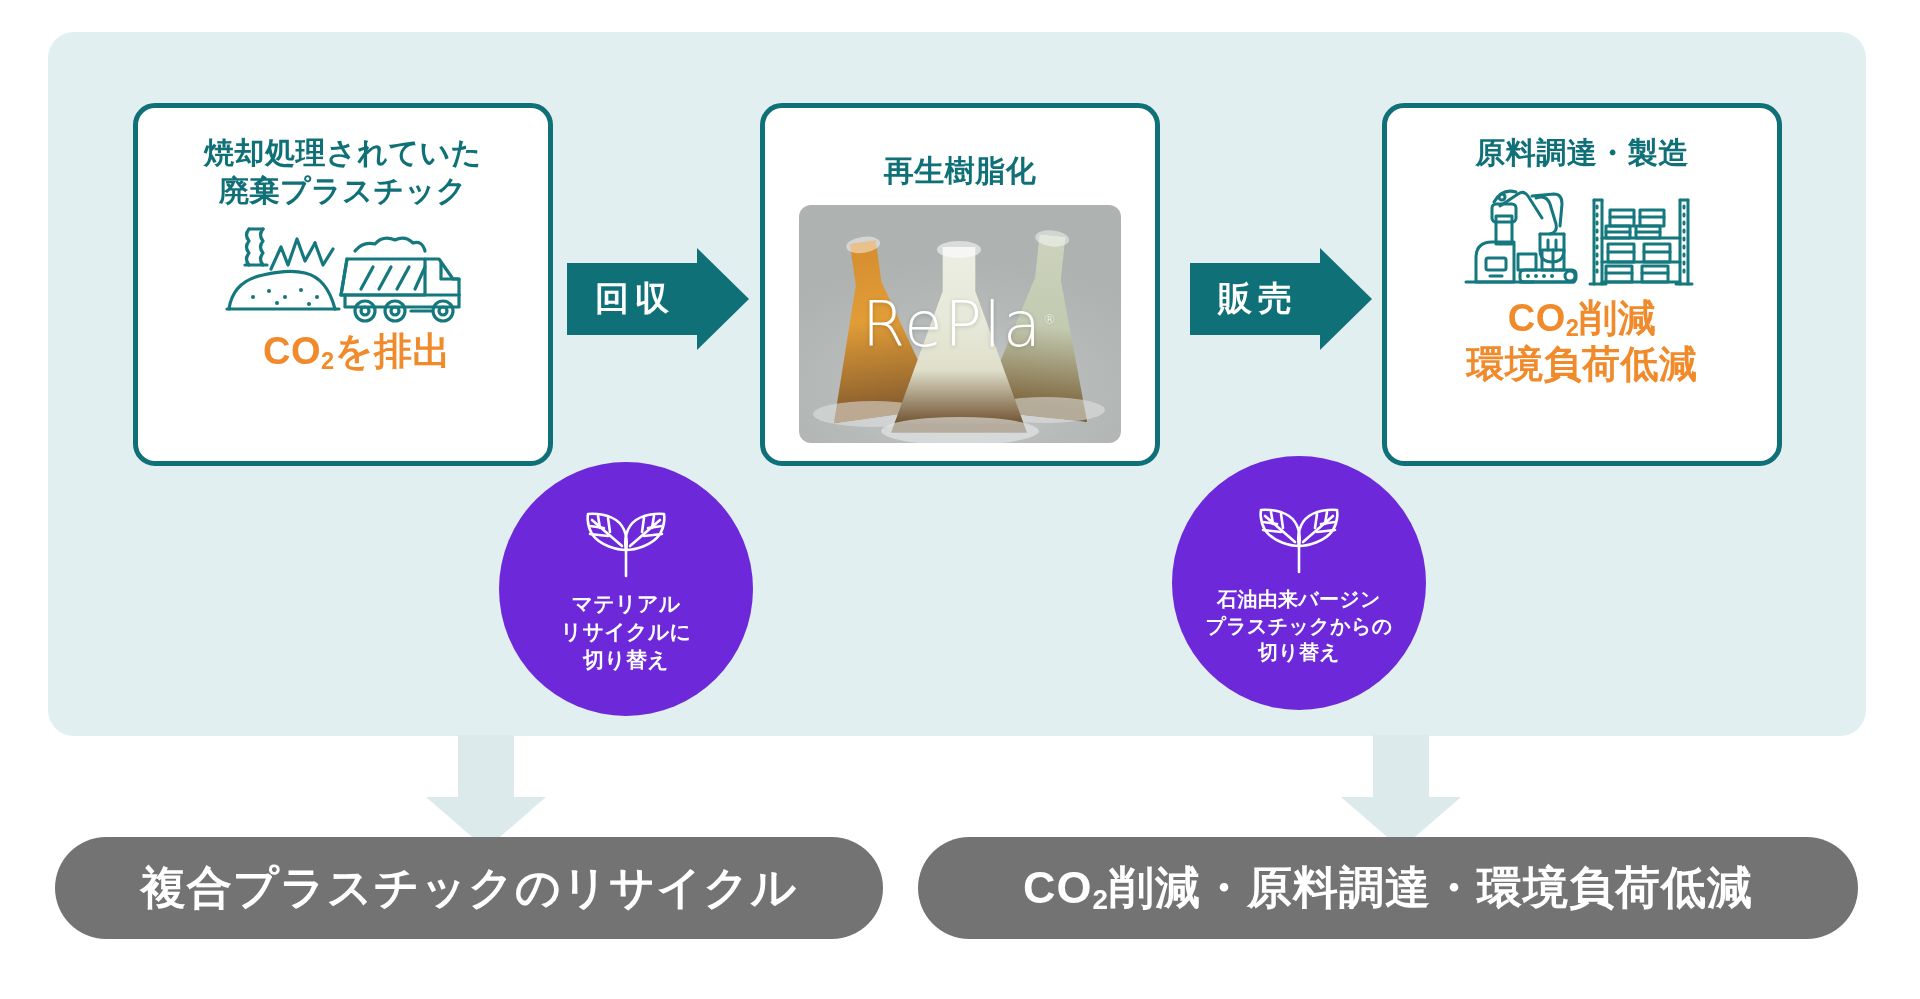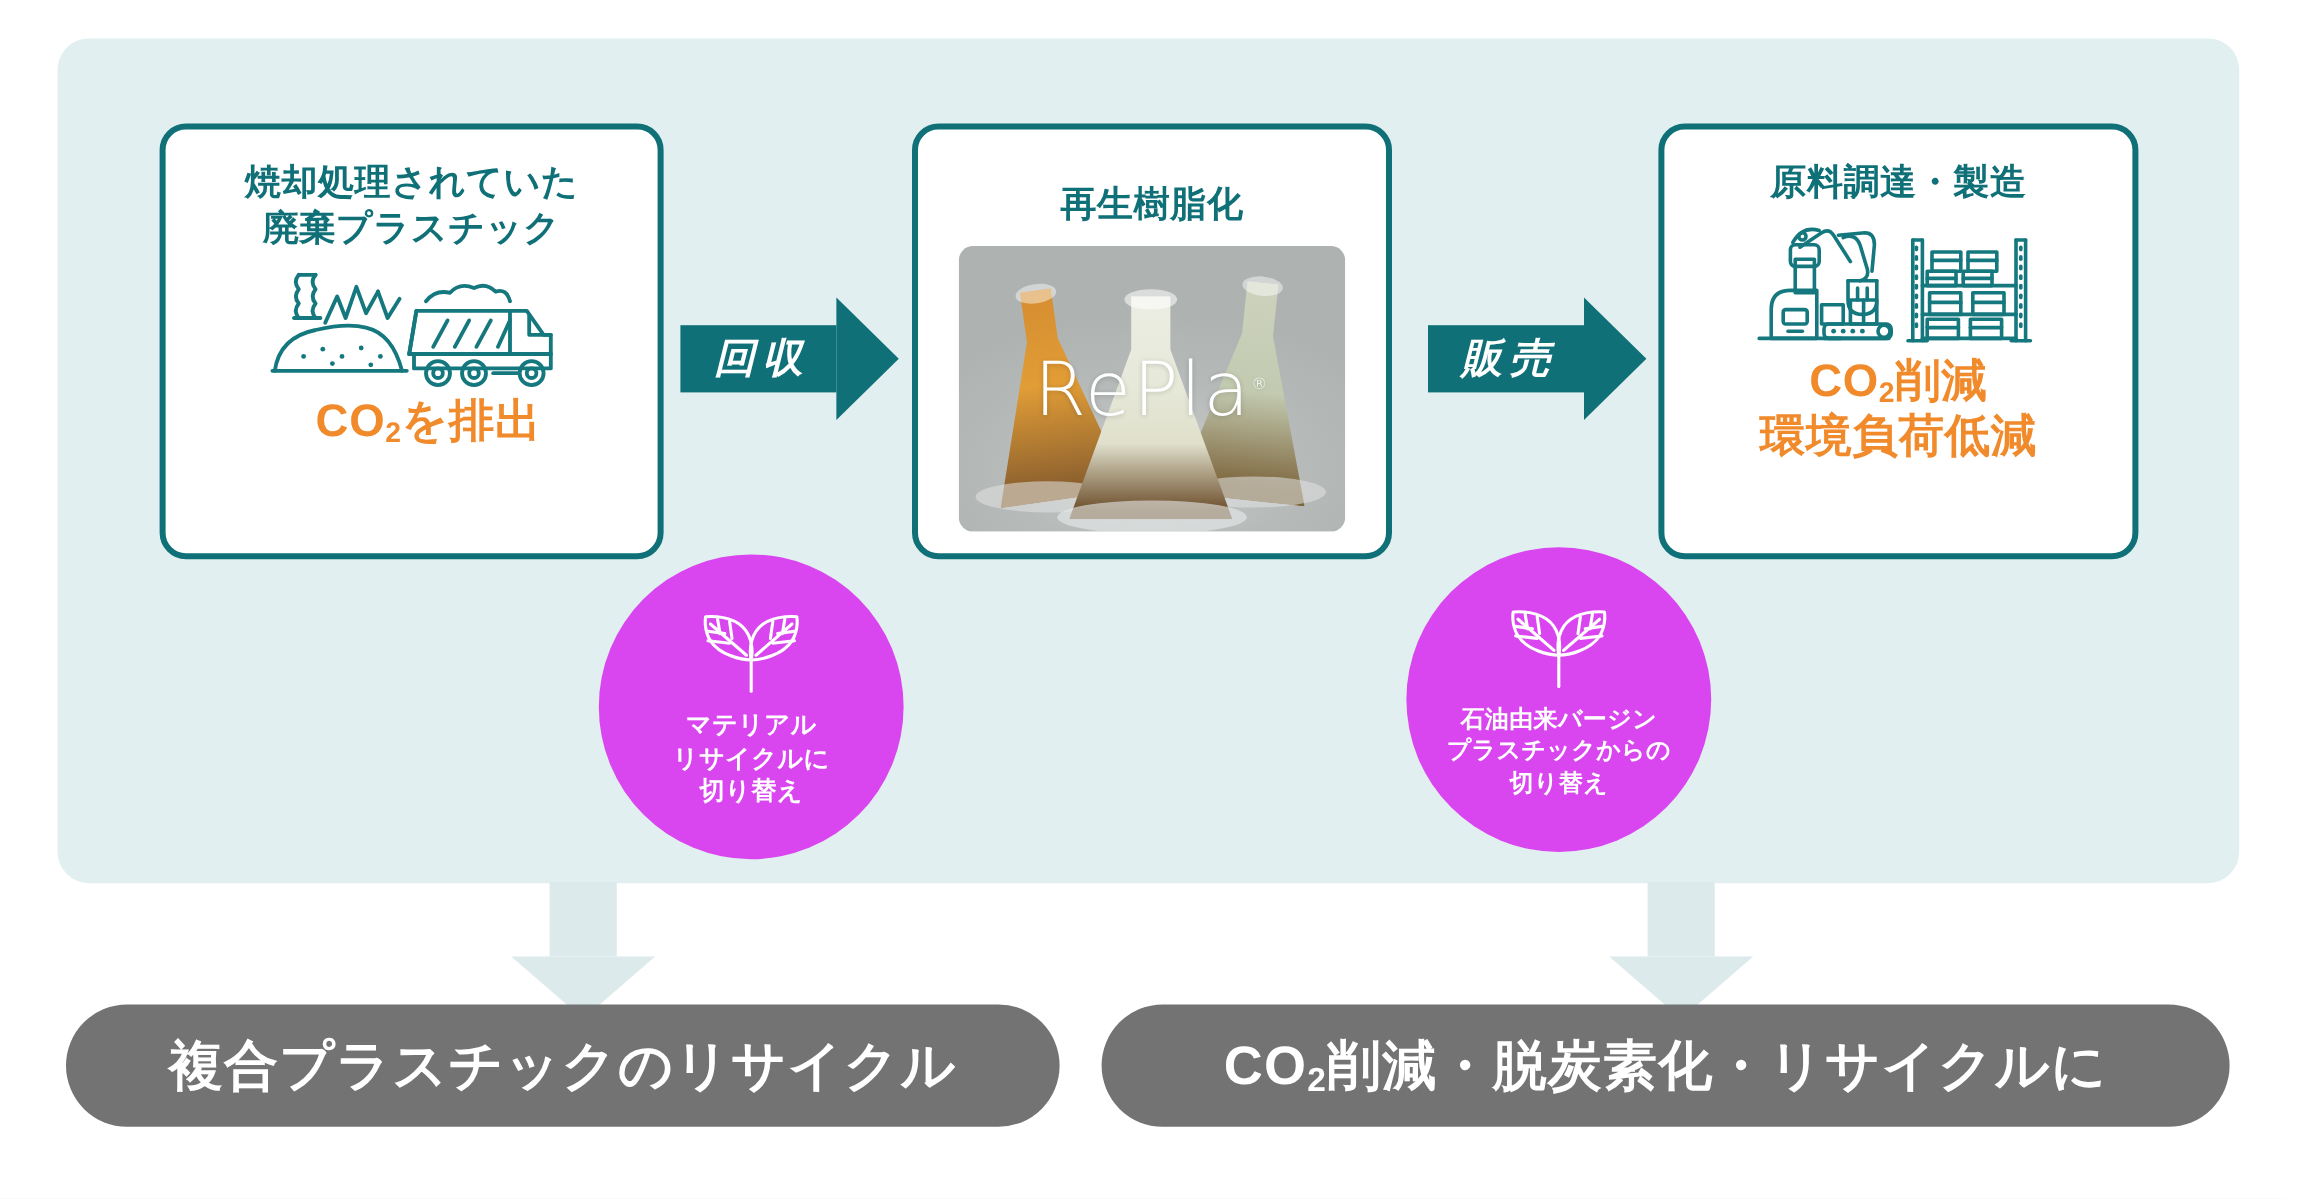--- a/index.html
+++ b/index.html
@@ -78,39 +78,39 @@
     position:absolute;left:0;right:0;top:50%;transform:translateY(-50%);
     text-align:center;color:#ffffff;font-size:62px;letter-spacing:2px;
     font-family:"DejaVu Sans",sans-serif;font-weight:300;
     text-shadow:0 1px 4px rgba(0,0,0,.18);
   }
   .photo-logo .tm{font-size:13px;vertical-align:super;}
 
   
   .h-arrow{position:absolute;height:102px;display:flex;align-items:center;}
   .h-arrow .tail{
-    height:56px;background:#0f7078;display:flex;align-items:center;justify-content:center;font-style:italic;
+    height:72px;background:#0f7078;display:flex;align-items:center;justify-content:center;
   }
   .h-arrow .tip{
     width:0;height:0;
     border-top:51px solid transparent;border-bottom:51px solid transparent;
     border-left:52px solid #0f7078;
   }
   .h-arrow .tail span{
     color:#ffffff;font-weight:bold;font-size:34px;letter-spacing:6px;
     white-space:nowrap;padding-left:6px;
   }
   #h-arrow-1{left:567px;top:248px;}
   #h-arrow-1 .tail{width:130px;}
   #h-arrow-2{left:1190px;top:248px;}
   #h-arrow-2 .tail{width:130px;}
 
   
   .circle{
-    position:absolute;border-radius:50%;background:#d946ef;
+    position:absolute;border-radius:50%;background:#6d28d9;
     display:flex;flex-direction:column;align-items:center;justify-content:center;
     color:#ffffff;text-align:center;
   }
   #circle-1{left:499px;top:462px;width:254px;height:254px;}
   #circle-2{left:1172px;top:456px;width:254px;height:254px;}
   .circle .leaf-icon{margin-bottom:8px;}
   .circle .circle-text{
     font-size:21px;line-height:1.32;font-weight:bold;letter-spacing:.3px;
     white-space:pre-line;
   }
@@ -382,16 +382,16 @@
     <div class="circle-text">石油由来バージン
 プラスチックからの
 切り替え</div>
   </div>
 
   <div class="pill" id="pill-1">
     <span>複合プラスチックのリサイクル</span>
   </div>
 
   <div class="pill" id="pill-2">
-    <span><span>CO</span><sub>2</sub><span>削減・脱炭素化・リサイクルに</span></span>
+    <span><span>CO</span><sub>2</sub><span>削減・原料調達・環境負荷低減</span></span>
   </div>
 
 </div>
 
 </body></html>

